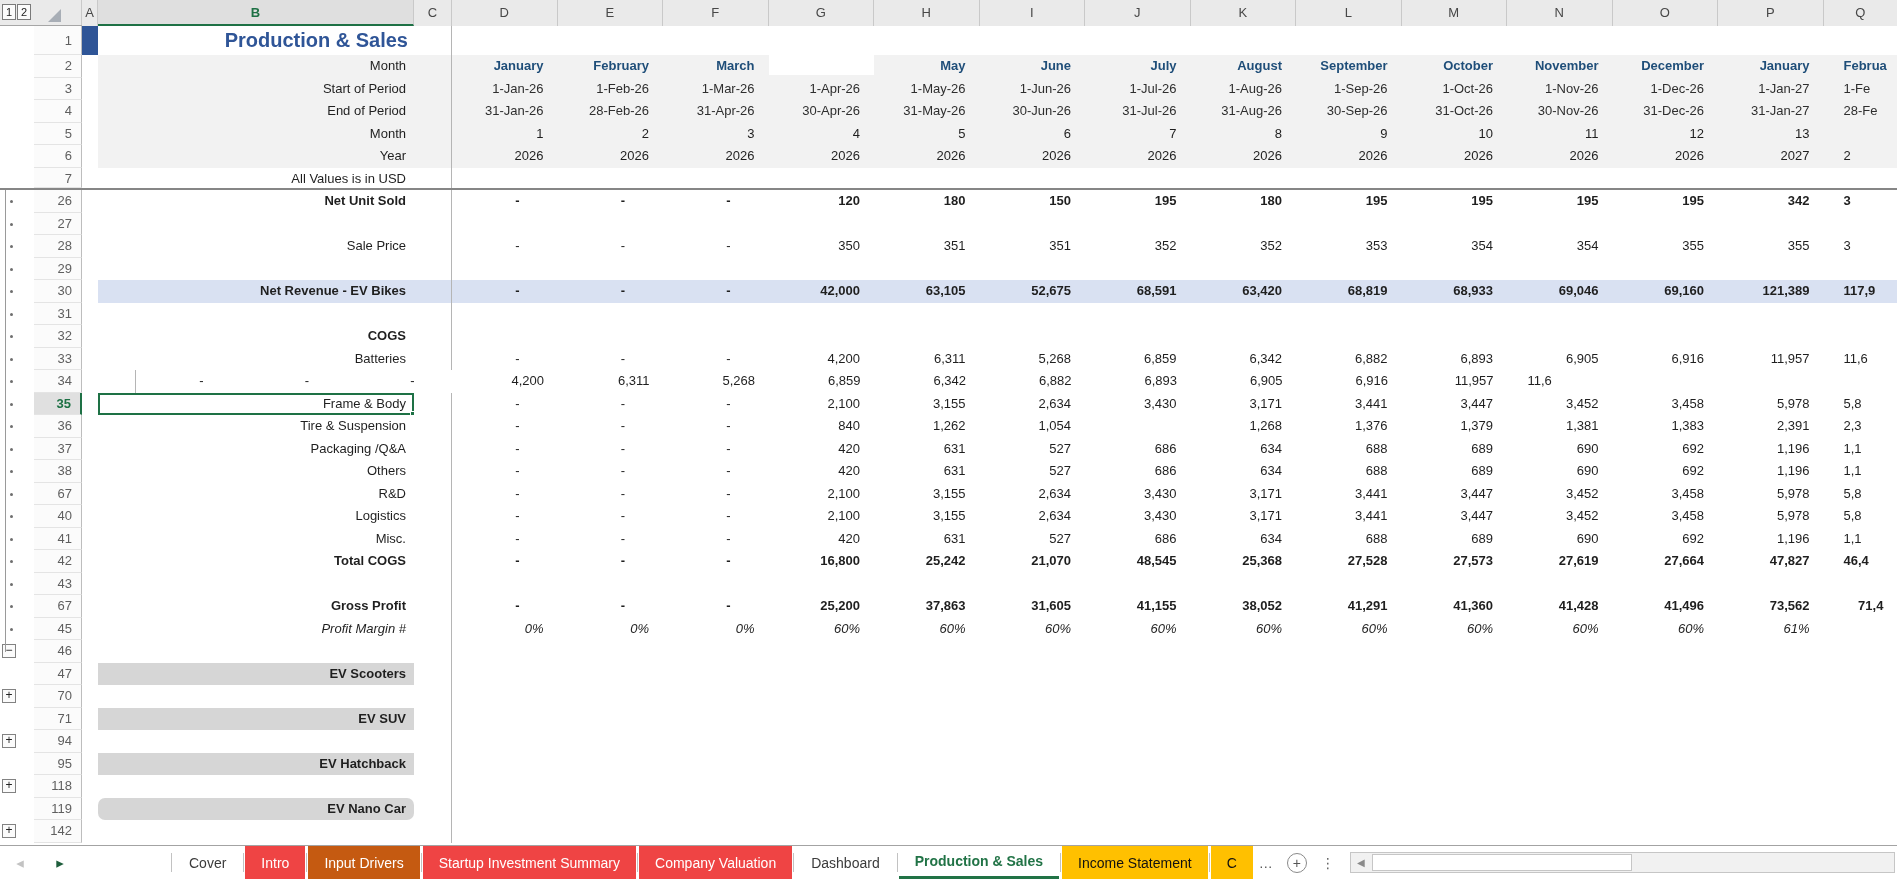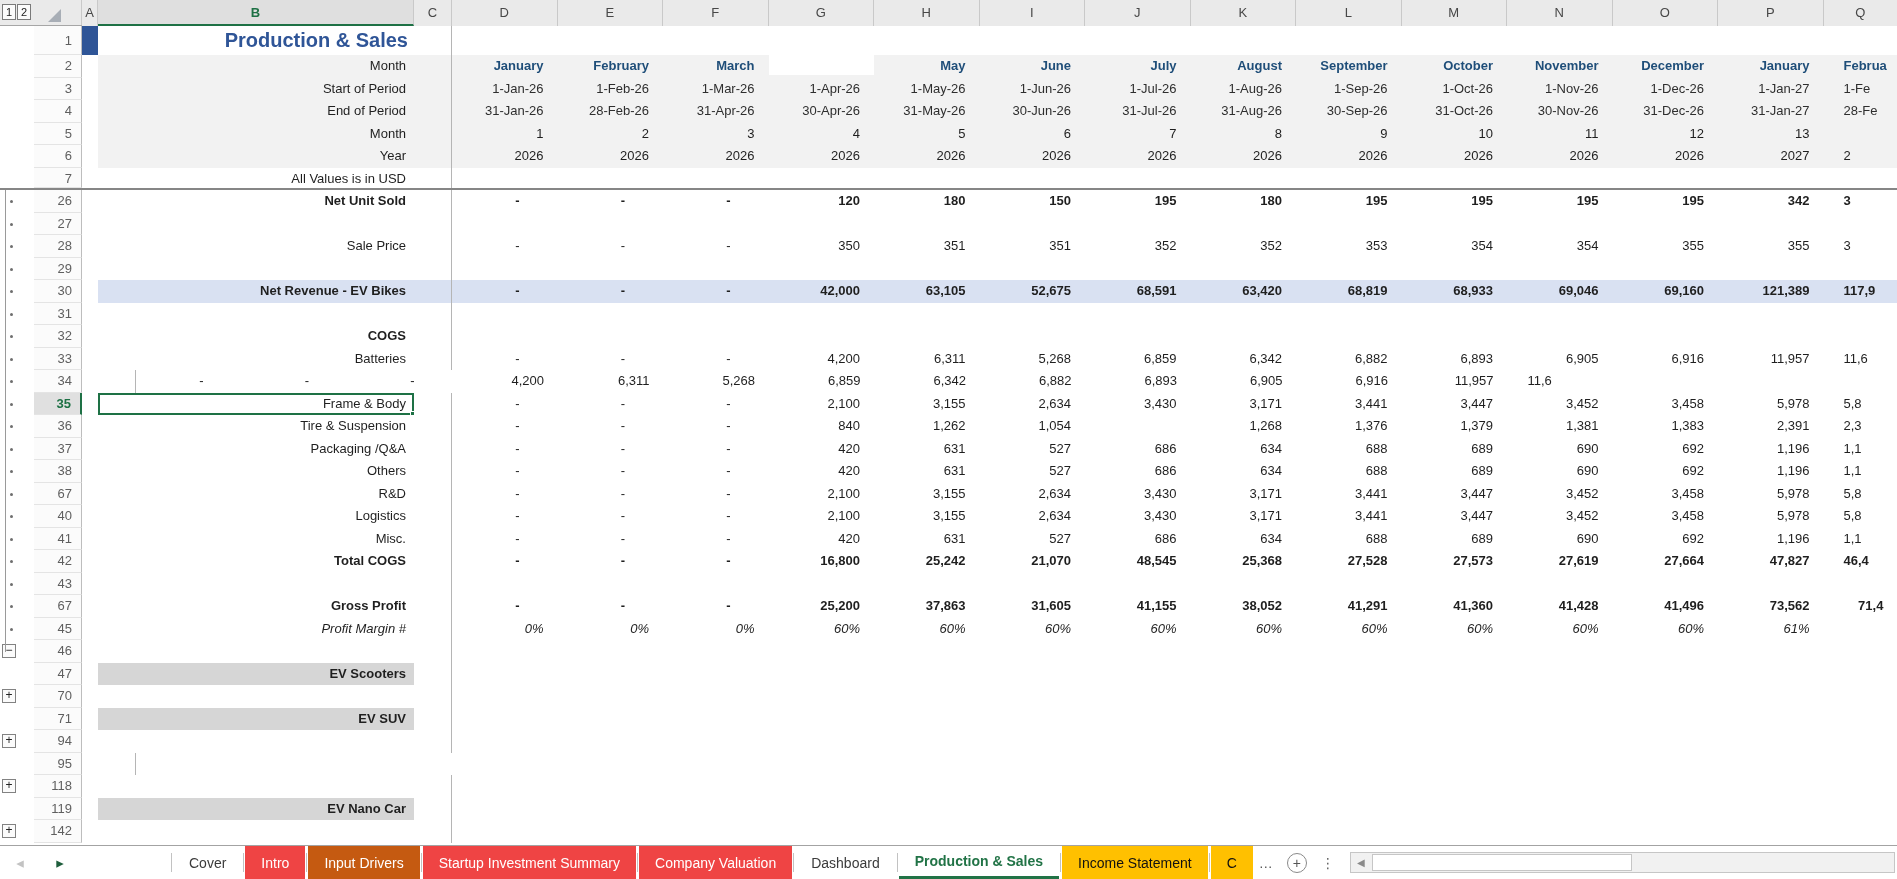--- a/index.html
+++ b/index.html
@@ -815,20 +815,21 @@
         <div class="cell num" style="width: 105.5px;"></div>
         <div class="cell num" style="width: 105.5px;"></div>
         <div class="cell num" style="width: 105.5px;"></div>
         <div class="cell num" style="width: 105.5px;"></div>
         <div class="cell qcell" style="width: 74.5px;"></div>
       </div>
       <div class="row">
         <div class="oc"></div>
         <div class="rn">95</div>
         <div class="cell" style="width: 16px;"></div>
+        <div class="cell lbl b" style="width: 316px; background: rgb(214, 214, 214);">EV Hatchback</div>
         <div class="cell ccol" style="width: 38px;"></div>
         <div class="cell num" style="width: 105.5px;"></div>
         <div class="cell num" style="width: 105.5px;"></div>
         <div class="cell num" style="width: 105.5px;"></div>
         <div class="cell num" style="width: 105.5px;"></div>
         <div class="cell num" style="width: 105.5px;"></div>
         <div class="cell num" style="width: 105.5px;"></div>
         <div class="cell num" style="width: 105.5px;"></div>
         <div class="cell num" style="width: 105.5px;"></div>
         <div class="cell num" style="width: 105.5px;"></div>
@@ -858,21 +859,21 @@
         <div class="cell num" style="width: 105.5px;"></div>
         <div class="cell num" style="width: 105.5px;"></div>
         <div class="cell num" style="width: 105.5px;"></div>
         <div class="cell num" style="width: 105.5px;"></div>
         <div class="cell qcell" style="width: 74.5px;"></div>
       </div>
       <div class="row">
         <div class="oc"></div>
         <div class="rn">119</div>
         <div class="cell" style="width: 16px;"></div>
-        <div class="cell lbl b" style="width: 316px; background: rgb(214, 214, 214);">EV Nano Car</div>
+        <div class="cell lbl b" style="width: 316px; background: rgb(214, 214, 214); border-radius: 7px;">EV Nano Car</div>
         <div class="cell ccol" style="width: 38px;"></div>
         <div class="cell num" style="width: 105.5px;"></div>
         <div class="cell num" style="width: 105.5px;"></div>
         <div class="cell num" style="width: 105.5px;"></div>
         <div class="cell num" style="width: 105.5px;"></div>
         <div class="cell num" style="width: 105.5px;"></div>
         <div class="cell num" style="width: 105.5px;"></div>
         <div class="cell num" style="width: 105.5px;"></div>
         <div class="cell num" style="width: 105.5px;"></div>
         <div class="cell num" style="width: 105.5px;"></div>

